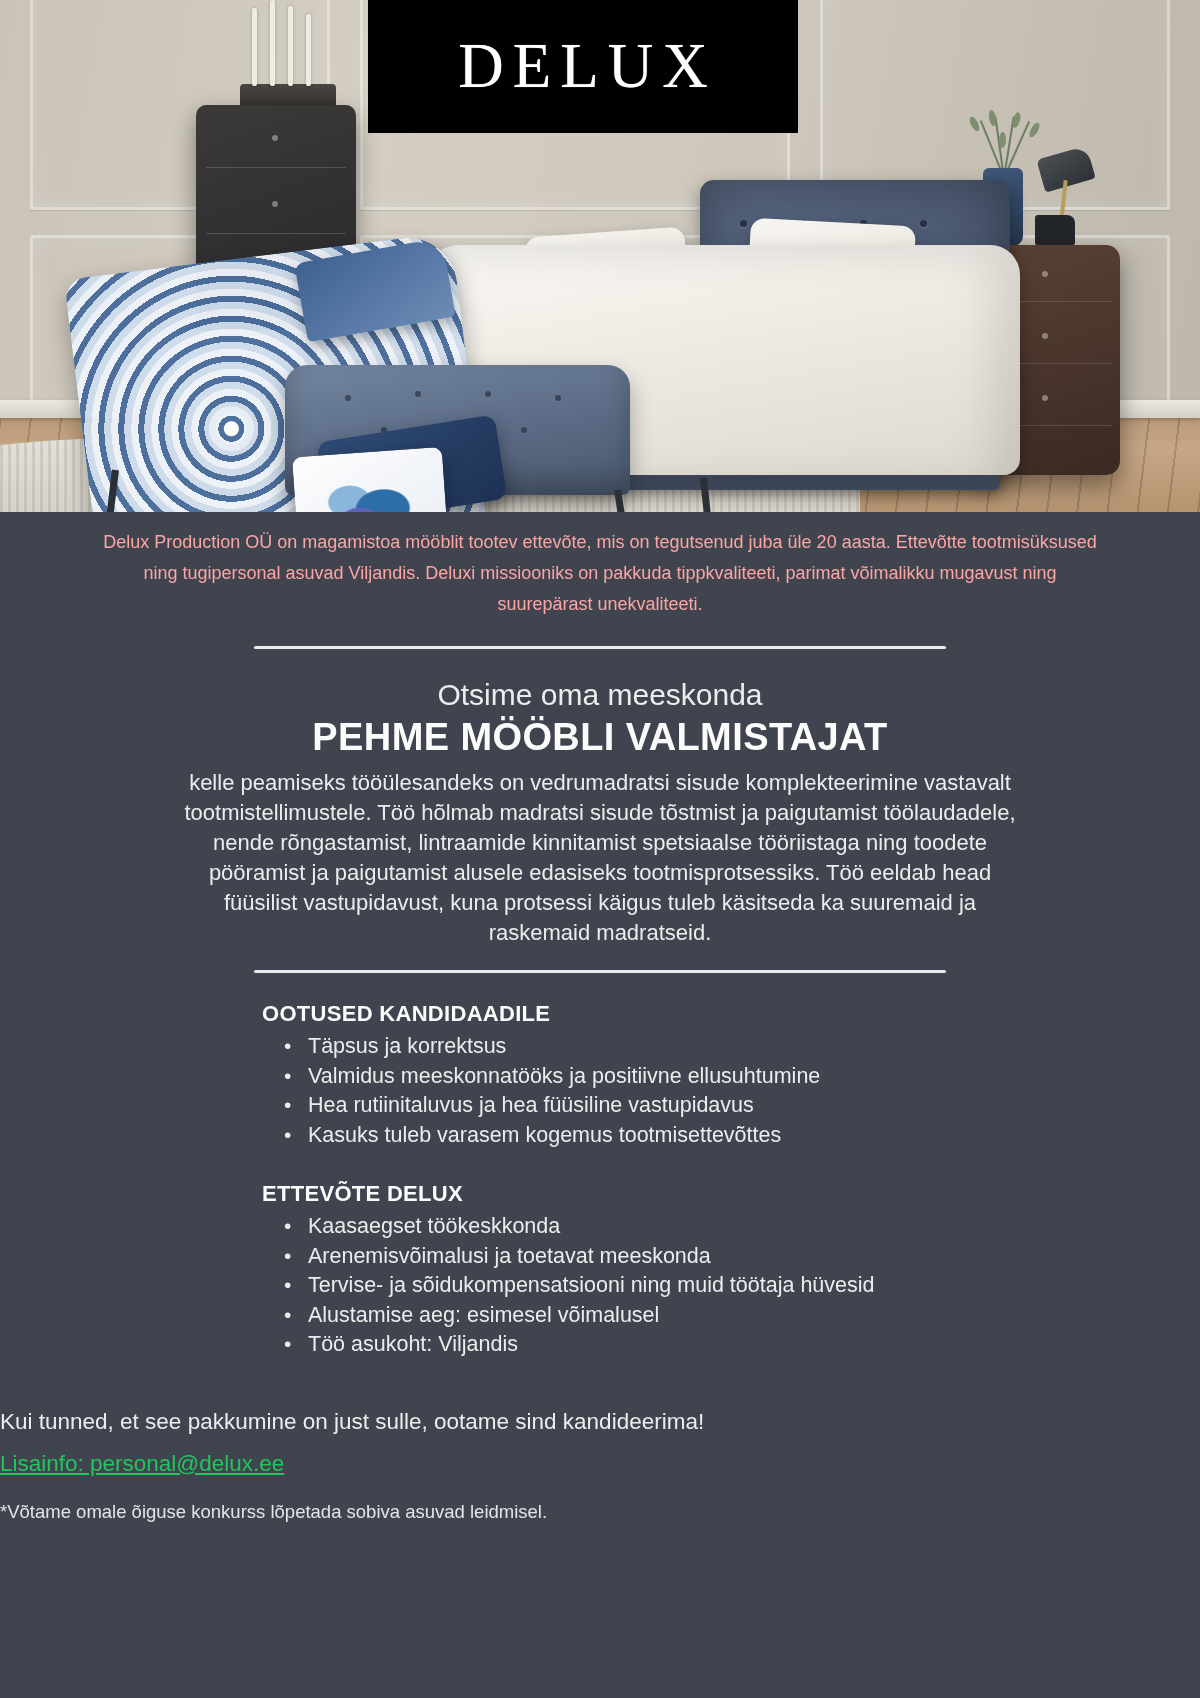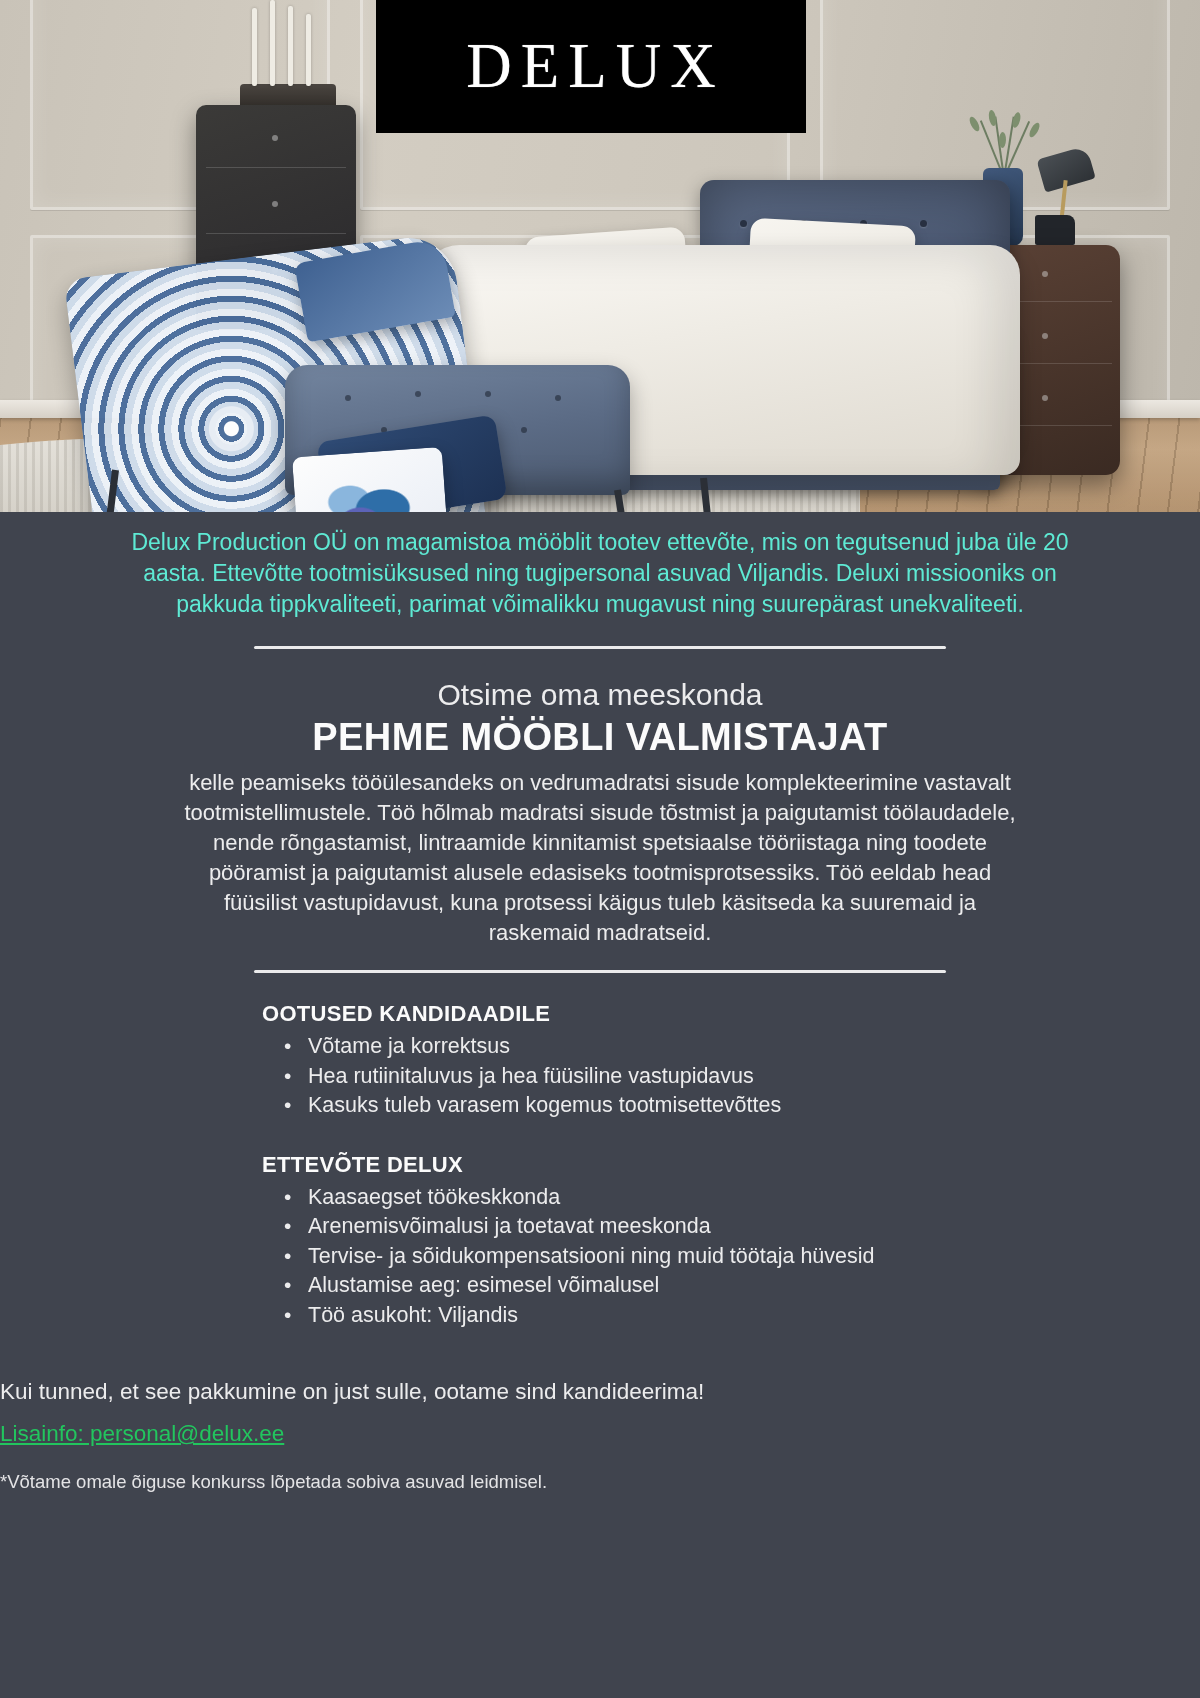--- a/index.html
+++ b/index.html
@@ -226,40 +226,39 @@
     position:absolute; left:1035px; top:215px; width:40px; height:30px;
     background:#22252a; border-radius:3px 8px 2px 2px;
   }
 
   
   .logo-plate {
     position:absolute; left:368px; top:0; width:430px; height:133px;
     background:#000;
     display:flex; align-items:center; justify-content:center;
     z-index:9;
-    margin-left:8px;
   }
   .logo-text {
     font-family:"Liberation Serif", serif;
     font-size:63px;
     letter-spacing:9px;
     color:#fff;
     font-weight:400;
     line-height:1;
     text-indent:9px;
     text-shadow:0 0 1px rgba(255,255,255,.6);
   }
 
   
   .content { width:1200px; padding:0 0 10px; }
 
   .intro {
     width:1000px; margin:0 auto; padding-top:15px;
-    font-size:23px; line-height:31px; text-align:center;
-    color:#5eead4;
+    font-size:18px; line-height:31px; text-align:center;
+    color:#fca5a5;
   }
 
   .rule {
     width:692px; height:3px; margin:26px auto 0;
     background:#ebebec; border-radius:2px;
   }
   .rule.second { margin:22px auto 0; }
 
   .seeking {
     margin-top:29px; text-align:center;
@@ -419,21 +418,22 @@
   <h1 class="job-title">PEHME MÖÖBLI VALMISTAJAT</h1>
   <p class="job-desc">kelle peamiseks tööülesandeks on vedrumadratsi sisude komplekteerimine vastavalt tootmistellimustele. Töö hõlmab madratsi sisude tõstmist ja paigutamist töölaudadele, nende rõngastamist, lintraamide kinnitamist spetsiaalse tööriistaga ning toodete pööramist ja paigutamist alusele edasiseks tootmisprotsessiks. Töö eeldab head füüsilist vastupidavust, kuna protsessi käigus tuleb käsitseda ka suuremaid ja raskemaid madratseid.</p>
 
   <div class="rule second"></div>
 
   <div class="lists">
 
     <div class="list-block">
       <div class="block-title">OOTUSED KANDIDAADILE</div>
       <ul class="bullets">
-        <li>Võtame ja korrektsus</li>
+        <li>Täpsus ja korrektsus</li>
+        <li>Valmidus meeskonnatööks ja positiivne ellusuhtumine</li>
         <li>Hea rutiinitaluvus ja hea füüsiline vastupidavus</li>
         <li>Kasuks tuleb varasem kogemus tootmisettevõttes</li>
       </ul>
     </div>
 
     <div class="list-block">
       <div class="block-title">ETTEVÕTE DELUX</div>
       <ul class="bullets">
         <li>Kaasaegset töökeskkonda</li>
         <li>Arenemisvõimalusi ja toetavat meeskonda</li>

